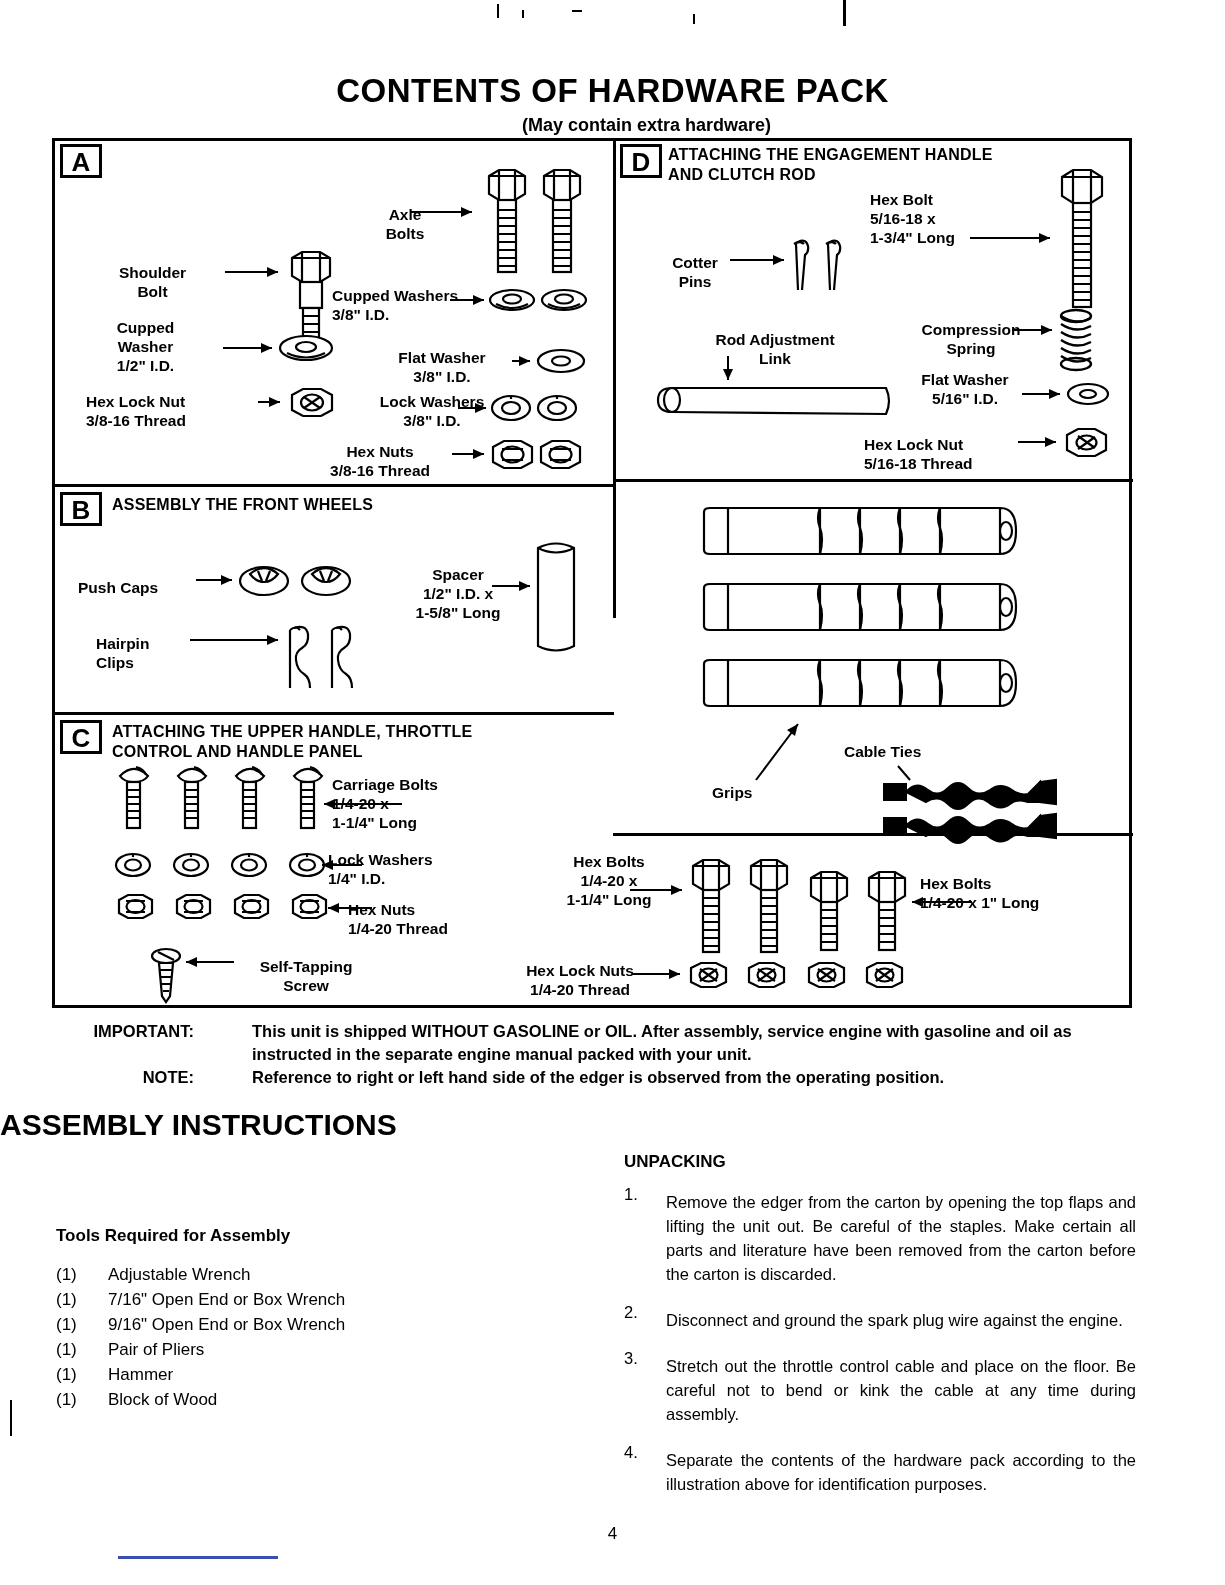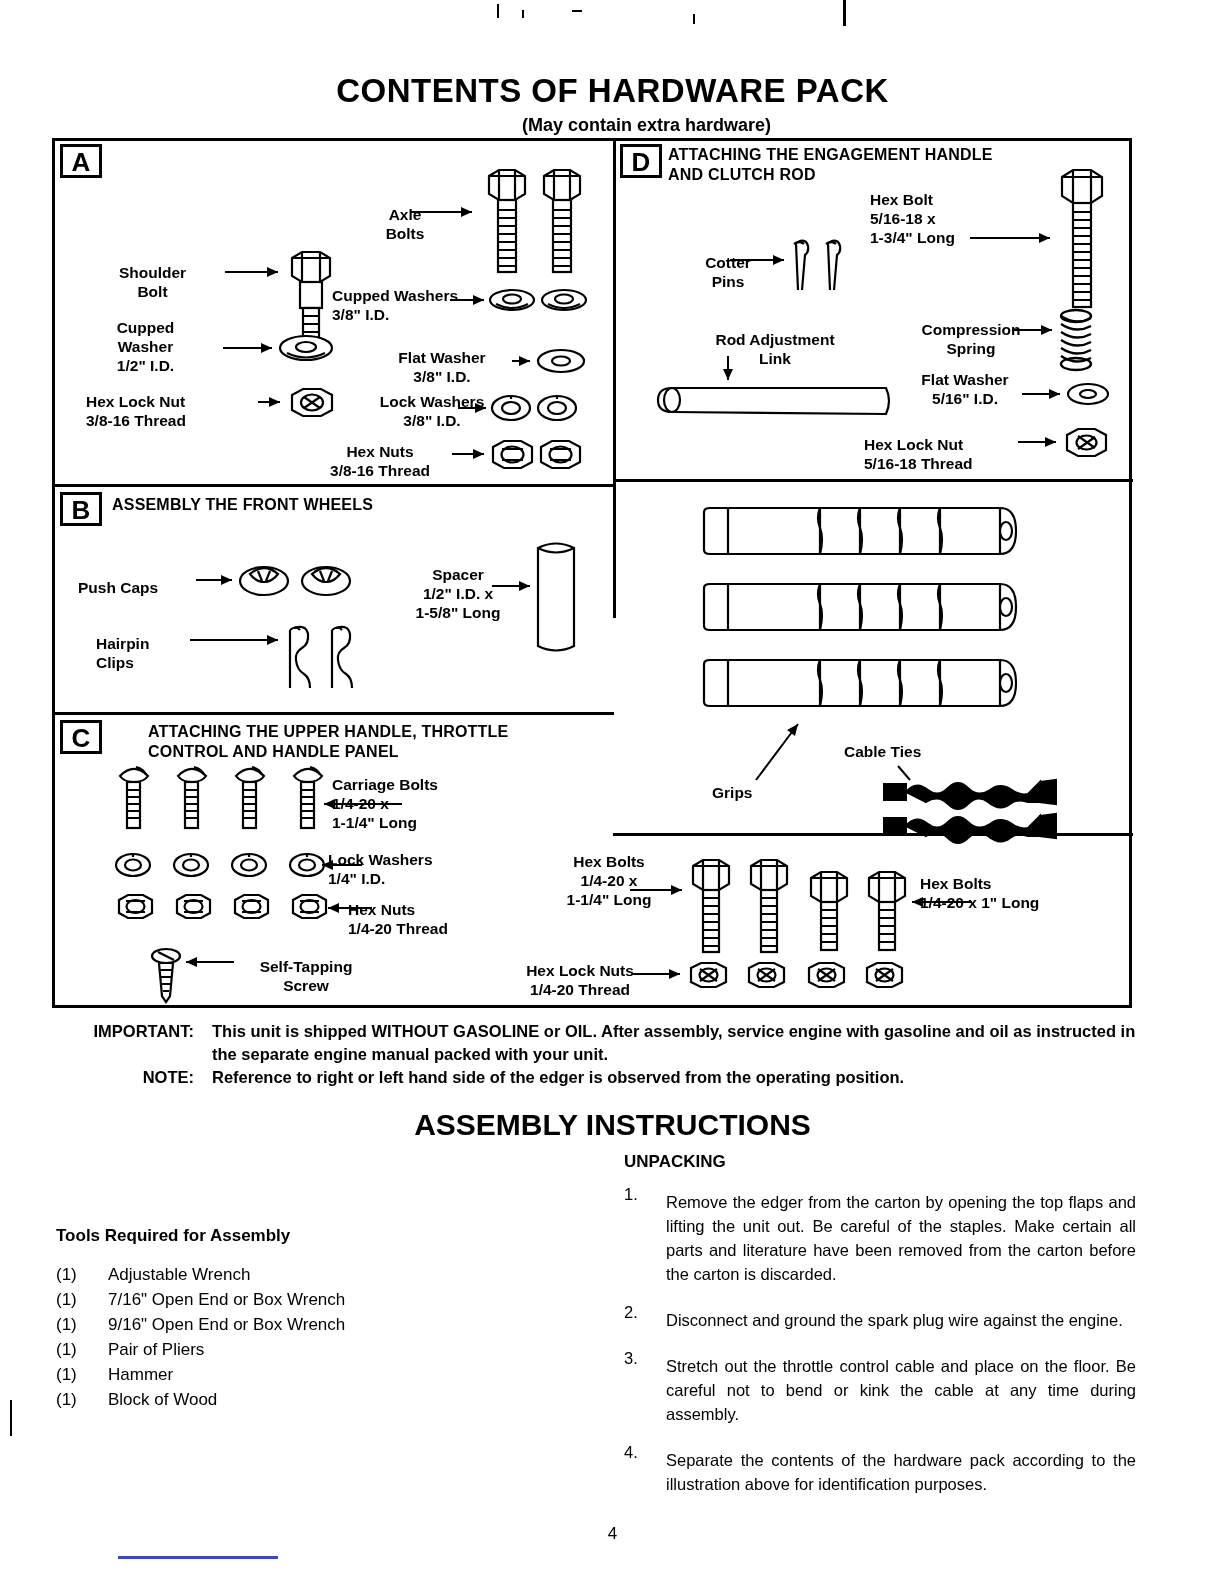--- a/index.html
+++ b/index.html
@@ -13,24 +13,24 @@
   .hline-c{position:absolute;left:52px;top:712px;width:562px;height:3px;background:#000;}
   .hline-d{position:absolute;left:613px;top:479px;width:520px;height:3px;background:#000;}
   .hline-e{position:absolute;left:613px;top:833px;width:520px;height:3px;background:#000;}
   .letterbox{position:absolute;width:42px;height:34px;border:3px solid #000;box-sizing:border-box;font-size:26px;font-weight:bold;text-align:center;line-height:30px;}
   .sechead{position:absolute;font-size:16px;font-weight:bold;line-height:20px;letter-spacing:.2px;}
   .lbl{position:absolute;font-size:15.5px;font-weight:bold;line-height:19px;}
   .lbl.c{text-align:center;}
   svg{display:block;overflow:visible;}
   .art{position:absolute;}
   .important-block{position:absolute;left:52px;top:1020px;width:1085px;font-size:16.5px;font-weight:bold;line-height:23px;}
-  .ib-row{display:flex;}
+  .ib-row{display:flex;gap:40px;}
   .ib-label{width:160px;flex:none;text-align:right;padding-right:18px;box-sizing:border-box;}
   .ib-text{flex:1;}
-  .asmtitle{position:absolute;top:1108px;left:0;width:1225px;text-align:center;font-size:30px;font-weight:bold;}
+  .asmtitle{position:absolute;top:1108px;left:0;width:1225px;font-size:30px;font-weight:bold;}
   .unpack{position:absolute;left:624px;top:1152px;font-size:17px;font-weight:bold;}
   .steps{position:absolute;left:624px;top:1182px;width:512px;font-size:16.5px;line-height:24px;}
   .step{display:flex;margin-bottom:14px;}
   .step-n{width:42px;flex:none;}
   .step-t{flex:1;text-align:justify;margin-top:8px;}
   .tools-h{position:absolute;left:56px;top:1226px;font-size:17px;font-weight:bold;}
   .tools{position:absolute;left:56px;top:1262px;width:430px;font-size:17px;line-height:25px;}
   .tool{display:flex;}
   .tool-q{width:52px;flex:none;}
   .pagenum{position:absolute;left:0;top:1524px;width:1225px;text-align:center;font-size:17px;}
@@ -219,21 +219,21 @@
           <path d="M0,14 q18,-9 36,0 L36,112 q-18,9 -36,0 Z" fill="#fff"></path>
           <path d="M0,14 q18,9 36,0"></path>
         </g>
         <path d="M292,36 L330,36" stroke-width="2"></path>
         <path d="M330,36 l-11,-5 l0,10 z" fill="#000" stroke="none"></path>
       </g>
     </svg>
   </div>
 
   <div class="letterbox" style="left:60px;top:720px;">C</div>
-  <div class="sechead" style="left:112px;top:722px;width:490px;white-space:pre-line;margin-left:36px;">ATTACHING THE UPPER HANDLE, THROTTLE
+  <div class="sechead" style="left:112px;top:722px;width:490px;white-space:pre-line;">ATTACHING THE UPPER HANDLE, THROTTLE
 CONTROL AND HANDLE PANEL</div>
 
   <div class="lbl" style="left:332px;top:775px;width:200px;white-space:pre-line;">Carriage Bolts
 1/4-20 x
 1-1/4" Long</div>
   <div class="lbl" style="left:328px;top:850px;width:180px;white-space:pre-line;">Lock Washers
 1/4" I.D.</div>
   <div class="lbl" style="left:348px;top:900px;width:180px;white-space:pre-line;">Hex Nuts
 1/4-20 Thread</div>
   <div class="lbl c" style="left:216px;top:957px;width:180px;white-space:pre-line;">Self-Tapping
@@ -325,21 +325,21 @@
         <path d="M124,200 L76,200" stroke-width="2"></path>
         <path d="M76,200 l11,-5 l0,10 z" fill="#000" stroke="none"></path>
       </g>
     </svg>
   </div>
 
   <div class="letterbox" style="left:620px;top:144px;">D</div>
   <div class="sechead" style="left:668px;top:145px;width:430px;white-space:pre-line;">ATTACHING THE ENGAGEMENT HANDLE
 AND CLUTCH ROD</div>
 
-  <div class="lbl c" style="left:673px;top:253px;width:110px;white-space:pre-line;">Cotter
+  <div class="lbl c" style="left:640px;top:253px;width:110px;white-space:pre-line;">Cotter
 Pins</div>
   <div class="lbl" style="left:870px;top:190px;width:200px;white-space:pre-line;">Hex Bolt
 5/16-18 x
 1-3/4" Long</div>
   <div class="lbl c" style="left:680px;top:330px;width:190px;white-space:pre-line;">Rod Adjustment
 Link</div>
   <div class="lbl c" style="left:876px;top:320px;width:190px;white-space:pre-line;">Compression
 Spring</div>
   <div class="lbl c" style="left:880px;top:370px;width:170px;white-space:pre-line;">Flat Washer
 5/16" I.D.</div>

